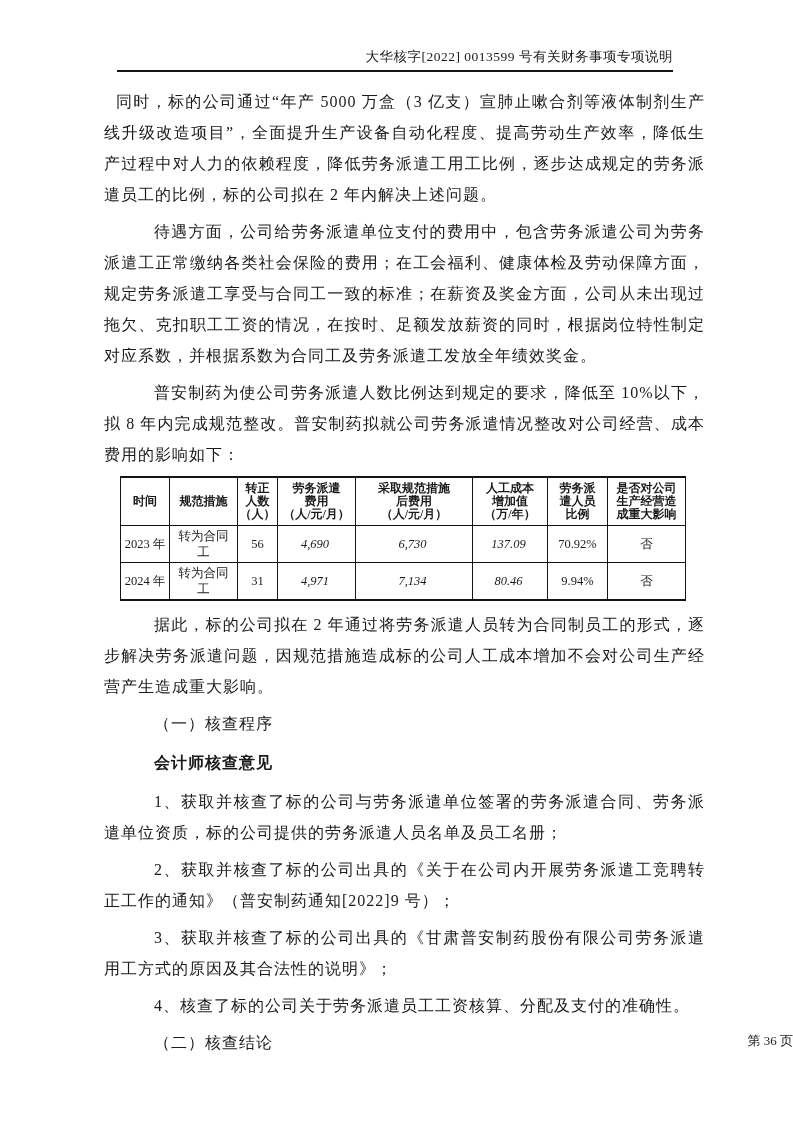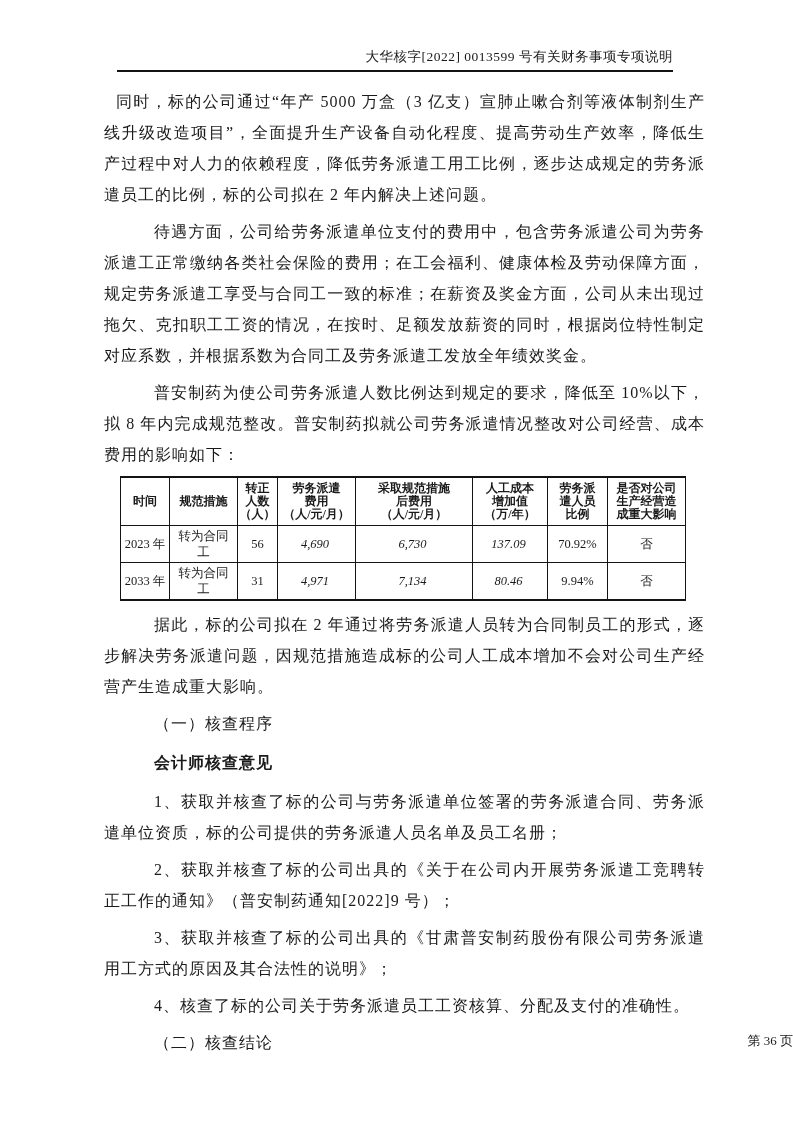--- a/index.html
+++ b/index.html
@@ -125,21 +125,21 @@
           <td class="ta-c">2023 年</td>
           <td class="ta-c">转为合同工</td>
           <td class="ta-c">56</td>
           <td class="ta-r">4,690</td>
           <td class="ta-r">6,730</td>
           <td class="ta-r">137.09</td>
           <td class="ta-c">70.92%</td>
           <td class="ta-c">否</td>
         </tr>
         <tr>
-          <td class="ta-c">2033 年</td>
+          <td class="ta-c">2024 年</td>
           <td class="ta-c">转为合同工</td>
           <td class="ta-c">31</td>
           <td class="ta-r">4,971</td>
           <td class="ta-r">7,134</td>
           <td class="ta-r">80.46</td>
           <td class="ta-c">9.94%</td>
           <td class="ta-c">否</td>
         </tr>
       </tbody>
     </table>

